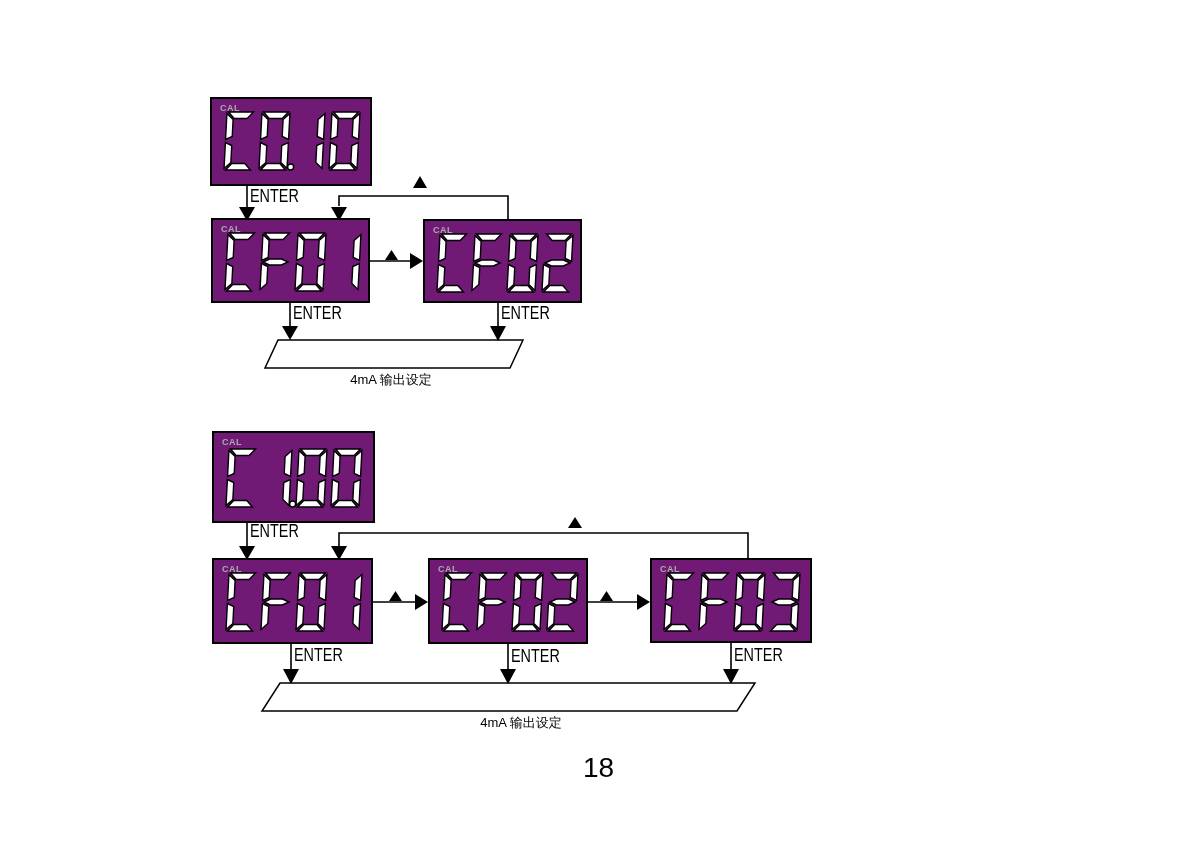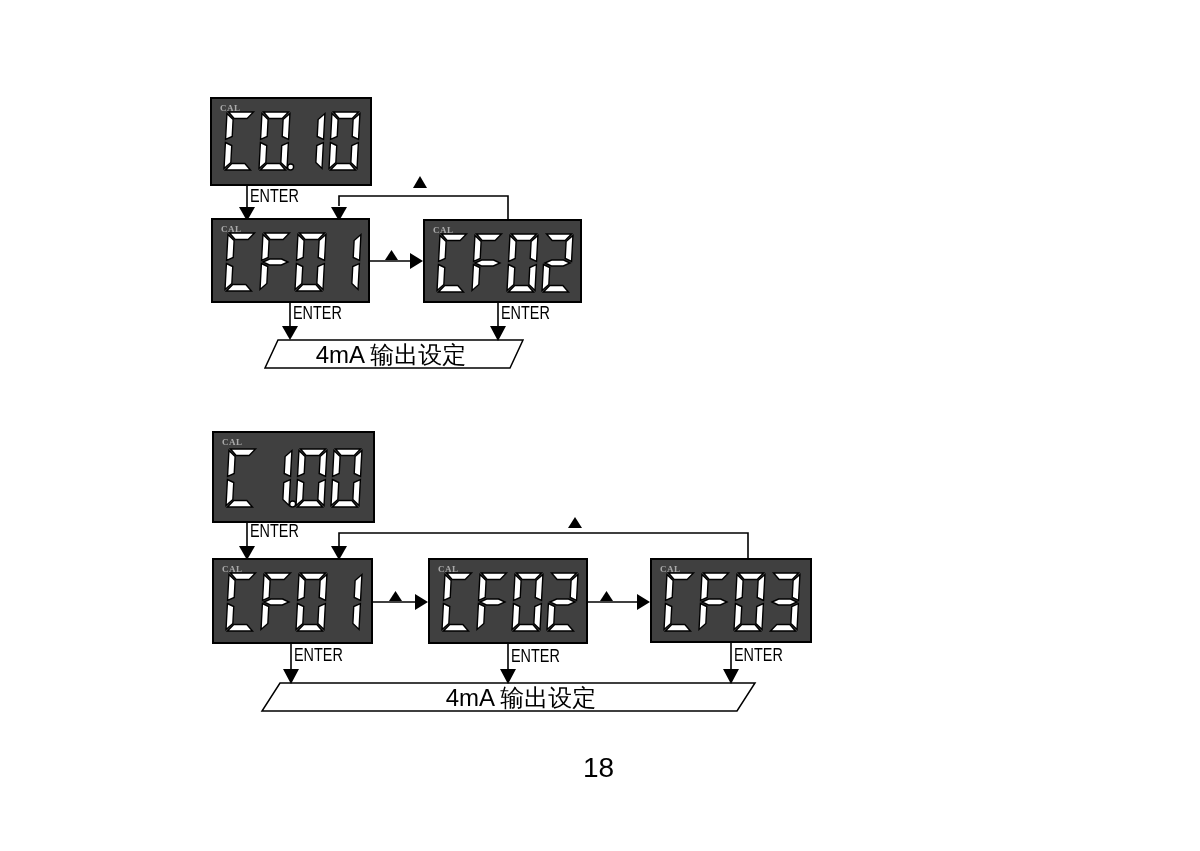--- a/index.html
+++ b/index.html
@@ -2,29 +2,29 @@
 <html><head>
 <meta charset="utf-8">
 <style>
   html,body{margin:0;padding:0;background:#fff;}
   .page{position:relative;width:1200px;height:851px;background:#fff;
         font-family:"Liberation Sans",sans-serif;color:#000;overflow:hidden;}
   .overlay{position:absolute;left:0;top:0;}
   .overlay line,.overlay polyline{stroke:#000;stroke-width:1.6;fill:none;}
   .arrow{fill:#000;stroke:none;}
   .para{fill:#fff;stroke:#000;stroke-width:1.5;}
-  .display{position:absolute;background:#404040;border:2px solid #000;box-sizing:border-box;font-family:Liberation Serif, serif;}
+  .display{position:absolute;background:#701a75;border:2px solid #000;box-sizing:border-box;}
   .cal{position:absolute;left:8px;top:4px;font-size:9px;font-weight:bold;
        color:#ababab;letter-spacing:.5px;}
   .segs{position:absolute;left:11px;top:12px;}
   .seg{fill:#fff;stroke:#000;stroke-width:1.4;stroke-linejoin:miter;}
   .enter{position:absolute;font-size:18px;line-height:1;white-space:nowrap;
          transform:scaleX(.8);transform-origin:left top;}
-  .flow-label{position:absolute;font-size:24px;line-height:1;white-space:nowrap;
-              transform:translate(-50%,-50%);}
+  .flow-label{position:absolute;font-size:13px;line-height:1;white-space:nowrap;
+              transform:translate(-50%,-50%);margin-top:24px;}
   .pagenum{position:absolute;font-size:28px;line-height:1;}
 </style>
 </head>
 <body>
 
 <div class="page">
 
   <svg class="overlay" width="1200" height="851" viewBox="0 0 1200 851">
 
     <g>

